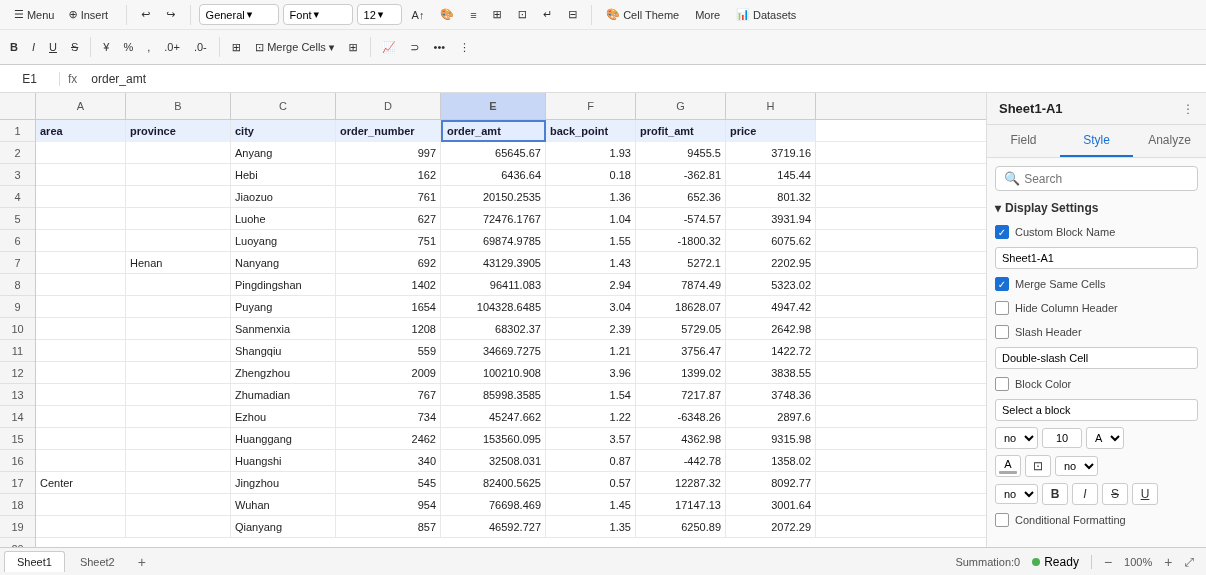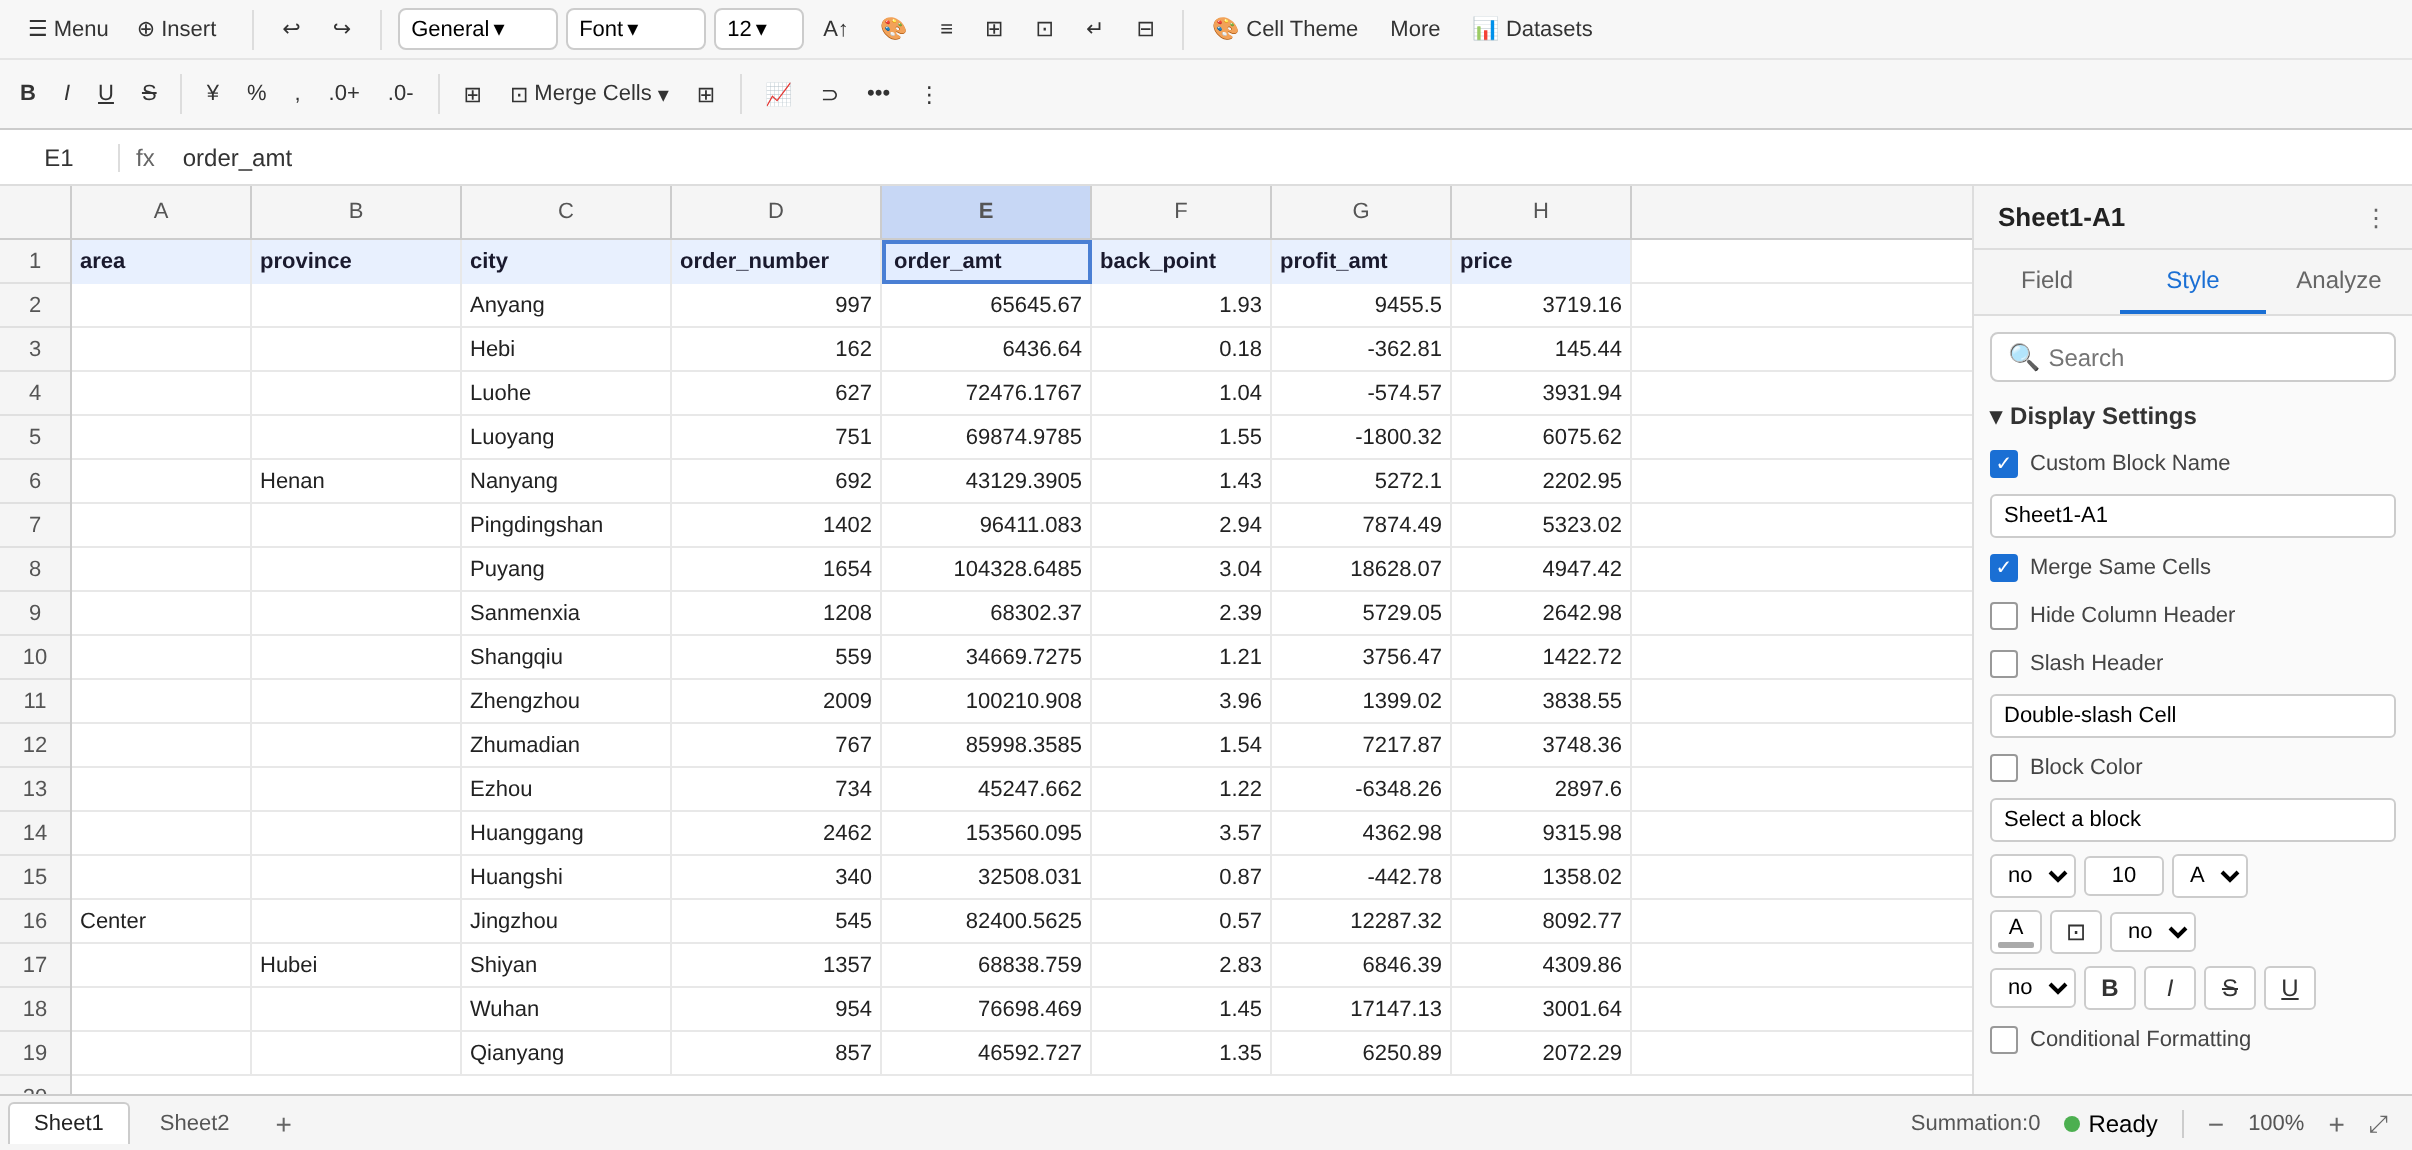--- a/index.html
+++ b/index.html
@@ -293,20 +293,30 @@
             <div class="cell" style="width: 105px; min-width: 105px;">Hebi</div>
             <div class="cell right" style="width: 105px; min-width: 105px;">162</div>
             <div class="cell right" style="width: 105px; min-width: 105px;">6436.64</div>
             <div class="cell right" style="width: 90px; min-width: 90px;">0.18</div>
             <div class="cell right" style="width: 90px; min-width: 90px;">-362.81</div>
             <div class="cell right" style="width: 90px; min-width: 90px;">145.44</div>
           </div>
           <div class="grid-row">
             <div class="cell" style="width: 90px; min-width: 90px;"></div>
             <div class="cell" style="width: 105px; min-width: 105px;"></div>
+            <div class="cell" style="width: 105px; min-width: 105px;">Jiaozuo</div>
+            <div class="cell right" style="width: 105px; min-width: 105px;">761</div>
+            <div class="cell right" style="width: 105px; min-width: 105px;">20150.2535</div>
+            <div class="cell right" style="width: 90px; min-width: 90px;">1.36</div>
+            <div class="cell right" style="width: 90px; min-width: 90px;">652.36</div>
+            <div class="cell right" style="width: 90px; min-width: 90px;">801.32</div>
+          </div>
+          <div class="grid-row">
+            <div class="cell" style="width: 90px; min-width: 90px;"></div>
+            <div class="cell" style="width: 105px; min-width: 105px;"></div>
             <div class="cell" style="width: 105px; min-width: 105px;">Luohe</div>
             <div class="cell right" style="width: 105px; min-width: 105px;">627</div>
             <div class="cell right" style="width: 105px; min-width: 105px;">72476.1767</div>
             <div class="cell right" style="width: 90px; min-width: 90px;">1.04</div>
             <div class="cell right" style="width: 90px; min-width: 90px;">-574.57</div>
             <div class="cell right" style="width: 90px; min-width: 90px;">3931.94</div>
           </div>
           <div class="grid-row">
             <div class="cell" style="width: 90px; min-width: 90px;"></div>
             <div class="cell" style="width: 105px; min-width: 105px;"></div>
@@ -419,30 +429,20 @@
           </div>
           <div class="grid-row">
             <div class="cell" style="width: 90px; min-width: 90px;">Center</div>
             <div class="cell" style="width: 105px; min-width: 105px;"></div>
             <div class="cell" style="width: 105px; min-width: 105px;">Jingzhou</div>
             <div class="cell right" style="width: 105px; min-width: 105px;">545</div>
             <div class="cell right" style="width: 105px; min-width: 105px;">82400.5625</div>
             <div class="cell right" style="width: 90px; min-width: 90px;">0.57</div>
             <div class="cell right" style="width: 90px; min-width: 90px; text-align: right;">12287.32</div>
             <div class="cell right" style="width: 90px; min-width: 90px;">8092.77</div>
-          </div>
-          <div class="grid-row">
-            <div class="cell" style="width: 90px; min-width: 90px;"></div>
-            <div class="cell" style="width: 105px; min-width: 105px;">Hubei</div>
-            <div class="cell" style="width: 105px; min-width: 105px;">Shiyan</div>
-            <div class="cell right" style="width: 105px; min-width: 105px;">1357</div>
-            <div class="cell right" style="width: 105px; min-width: 105px;">68838.759</div>
-            <div class="cell right" style="width: 90px; min-width: 90px;">2.83</div>
-            <div class="cell right" style="width: 90px; min-width: 90px;">6846.39</div>
-            <div class="cell right" style="width: 90px; min-width: 90px;">4309.86</div>
           </div>
           <div class="grid-row">
             <div class="cell" style="width: 90px; min-width: 90px;"></div>
             <div class="cell" style="width: 105px; min-width: 105px;"></div>
             <div class="cell" style="width: 105px; min-width: 105px;">Wuhan</div>
             <div class="cell right" style="width: 105px; min-width: 105px;">954</div>
             <div class="cell right" style="width: 105px; min-width: 105px;">76698.469</div>
             <div class="cell right" style="width: 90px; min-width: 90px;">1.45</div>
             <div class="cell right" style="width: 90px; min-width: 90px;">17147.13</div>
             <div class="cell right" style="width: 90px; min-width: 90px;">3001.64</div>

